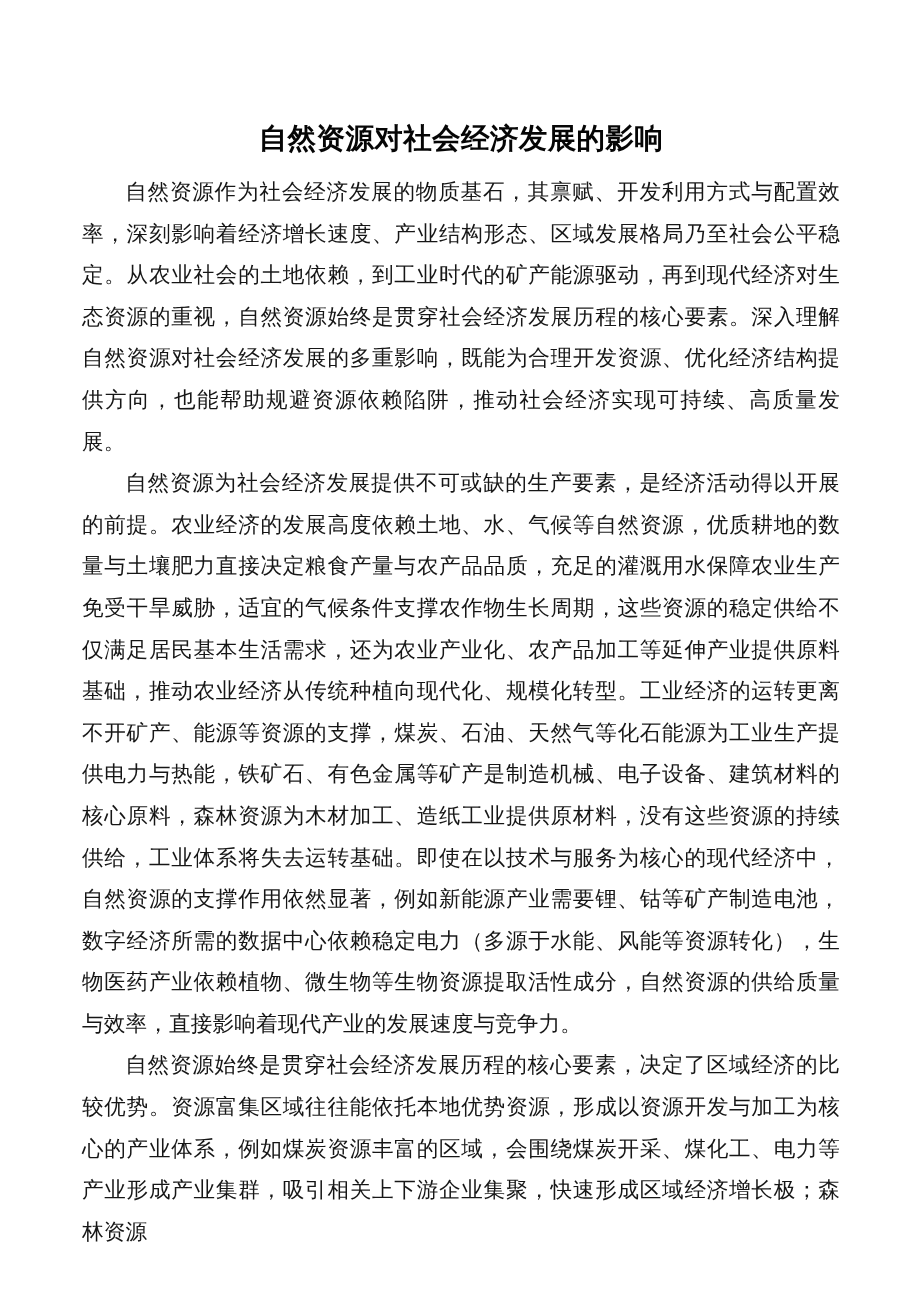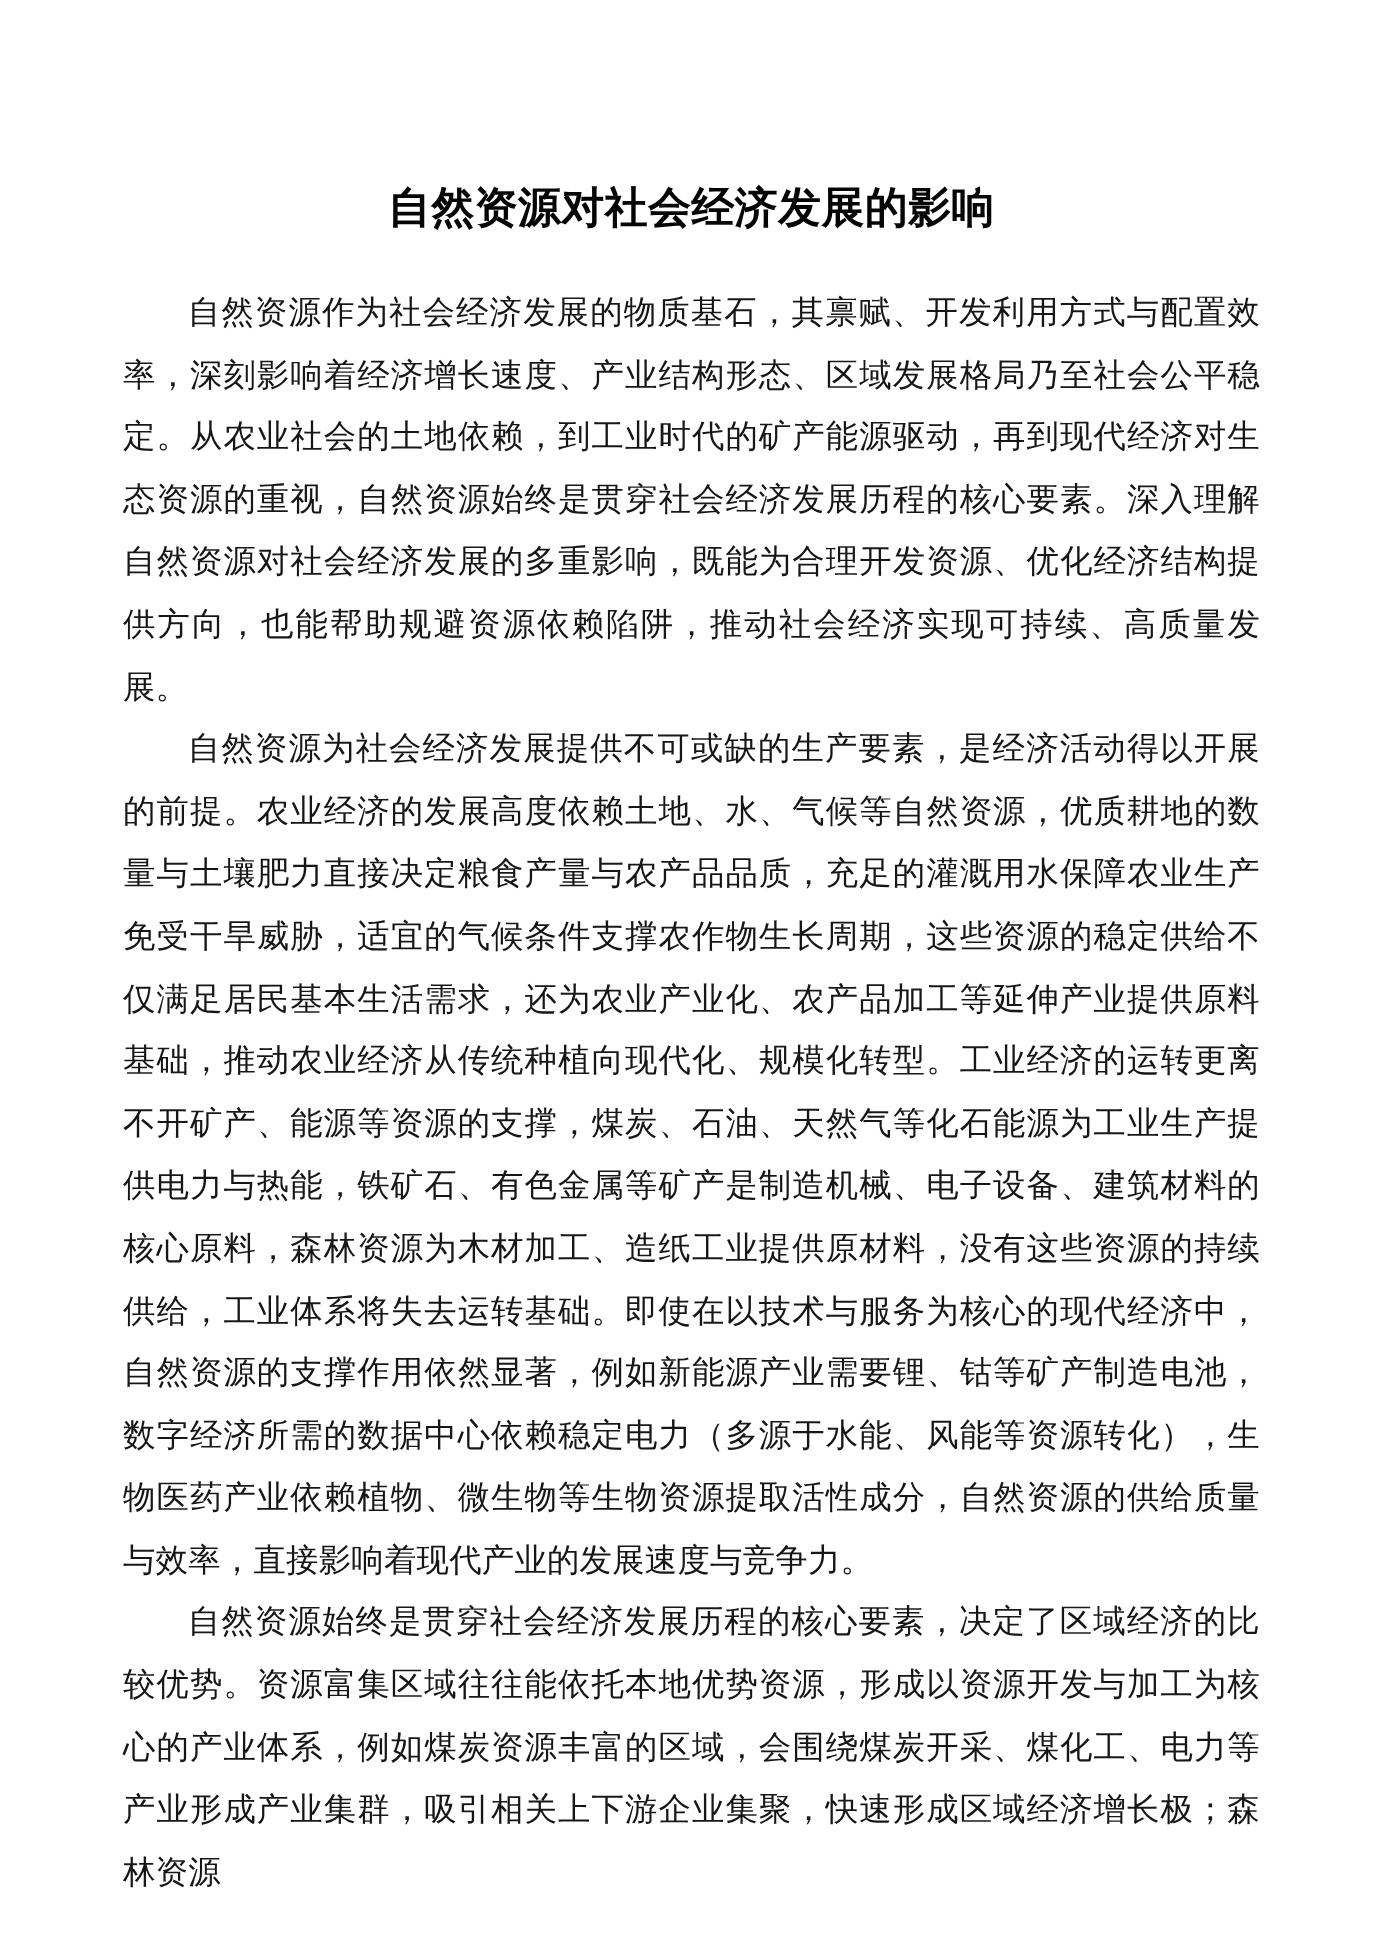--- a/index.html
+++ b/index.html
@@ -27,25 +27,25 @@
     width: 758px;
   }
   .doc-title {
     font-family: "DejaVu Sans", "Liberation Sans", sans-serif;
     font-weight: bold;
     font-size: 28.5px;
     line-height: 42px;
     text-align: center;
     color: #050505;
     letter-spacing: 0.4px;
-    margin: 0 0 27px 0;
+    margin: 0 0 13px 0;
     white-space: nowrap;
   }
   .para {
-    font-family: Liberation Sans, sans-serif;
+    font-family: Liberation Mono, monospace;
     font-size: 21.6px;
     line-height: 41.6px;
     color: #161616;
     text-align: justify;
     text-justify: inter-character;
     text-indent: 2em;
     margin: 0;
     letter-spacing: 0.15px;
     word-break: break-all;
     overflow-wrap: anywhere;

